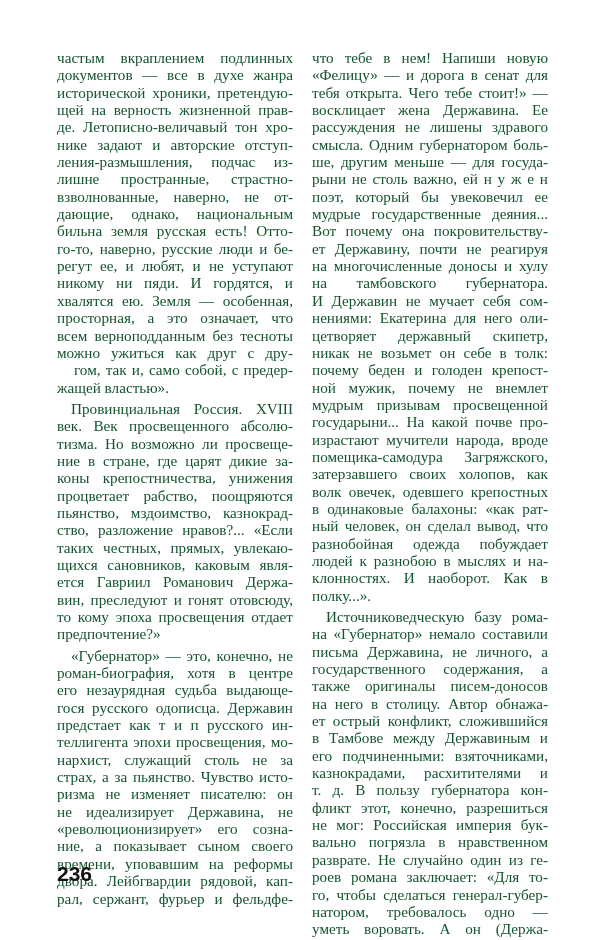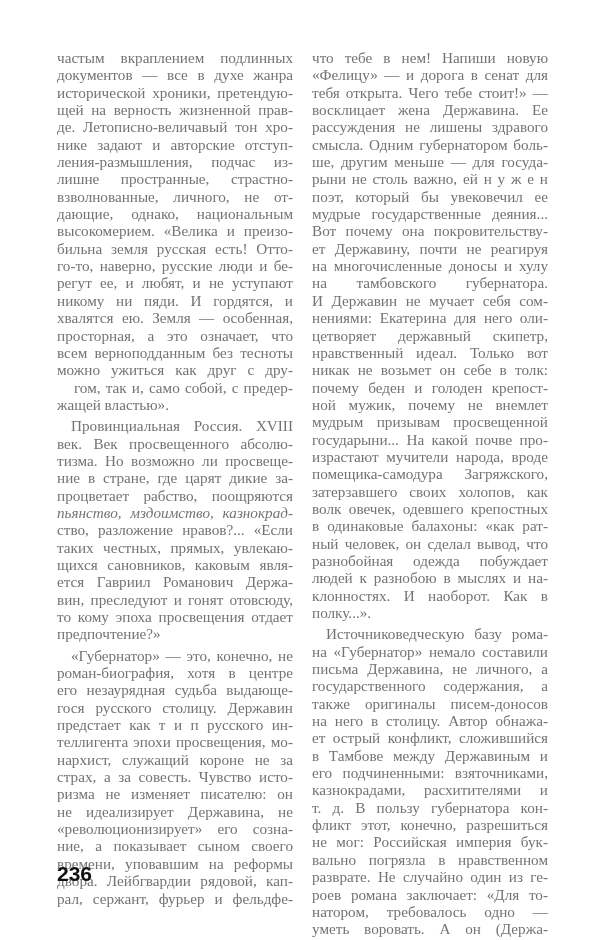--- a/index.html
+++ b/index.html
@@ -1,21 +1,21 @@
 <!DOCTYPE html>
 <html><head>
 <meta charset="utf-8">
 <style>
   html, body { margin: 0; padding: 0; background: #ffffff; }
   body { width: 600px; height: 940px; position: relative; overflow: hidden; }
   .page { position: absolute; left: 0; top: 0; width: 600px; height: 940px; background: #fff; }
   .col {
     position: absolute; top: 49px; width: 236px;
     font-family: "Liberation Serif", serif;
-    font-size: 15.2px; line-height: 17.35px; color: #737373;
+    font-size: 15.2px; line-height: 17.35px; color: #14532d;
     text-align: justify;
   }
   .col.left { left: 57px; }
   .col.right { left: 312px; }
   .ln { display: block; white-space: nowrap; text-align: justify; text-align-last: justify; height: 17.35px; overflow: visible; }
   .ln.last { text-align-last: left; }
   .ln.indent { padding-left: 14px; }
   .gap { display: block; height: 4px; }
   .pagenum {
     position: absolute; left: 57px; top: 862px;
@@ -29,56 +29,56 @@
 <div class="page">
   <div class="col left" id="col-left">
       <span class="ln"><span style="white-space: nowrap; word-spacing: 0px;">частым вкраплением подлинных</span></span>
       <span class="ln"><span style="white-space: nowrap; word-spacing: 0px;">документов — все в духе жанра</span></span>
       <span class="ln"><span style="white-space: nowrap; word-spacing: 0px;">исторической хроники, претендую-</span></span>
       <span class="ln"><span style="white-space: nowrap; word-spacing: 0px;">щей на верность жизненной прав-</span></span>
       <span class="ln"><span style="white-space: nowrap; word-spacing: 0px;">де. Летописно-величавый тон хро-</span></span>
       <span class="ln"><span style="white-space: nowrap; word-spacing: 0px;">нике задают и авторские отступ-</span></span>
       <span class="ln"><span style="white-space: nowrap; word-spacing: 0px;">ления-размышления, подчас из-</span></span>
       <span class="ln"><span style="white-space: nowrap; word-spacing: 0px;">лишне пространные, страстно-</span></span>
-      <span class="ln"><span style="white-space: nowrap; word-spacing: 0px;">взволнованные, личного, не от-</span></span>
+      <span class="ln"><span style="white-space: nowrap; word-spacing: 0px;">взволнованные, наверно, не от-</span></span>
       <span class="ln"><span style="white-space: nowrap; word-spacing: 0px;">дающие, однако, национальным</span></span>
-      <span class="ln"><span style="white-space: nowrap; word-spacing: 0px;">высокомерием. «Велика и преизо-</span></span>
       <span class="ln"><span style="white-space: nowrap; word-spacing: 0px;">бильна земля русская есть! Отто-</span></span>
       <span class="ln"><span style="white-space: nowrap; word-spacing: 0px;">го-то, наверно, русские люди и бе-</span></span>
       <span class="ln"><span style="white-space: nowrap; word-spacing: 0px;">регут ее, и любят, и не уступают</span></span>
       <span class="ln"><span style="white-space: nowrap; word-spacing: 0px;">никому ни пяди. И гордятся, и</span></span>
       <span class="ln"><span style="white-space: nowrap; word-spacing: 0px;">хвалятся ею. Земля — особенная,</span></span>
       <span class="ln"><span style="white-space: nowrap; word-spacing: 0px;">просторная, а это означает, что</span></span>
       <span class="ln"><span style="white-space: nowrap; word-spacing: 0px;">всем верноподданным без тесноты</span></span>
       <span class="ln"><span style="white-space: nowrap; word-spacing: 0px;">можно ужиться как друг с дру-</span></span>
       <span class="ln"><span style="white-space: nowrap; word-spacing: 0px; margin-left: 17px;">гом, так и, само собой, с предер-</span></span>
       <span class="ln last">жащей властью».</span>
       <span class="gap"></span>
       <span class="ln indent"><span style="white-space: nowrap; word-spacing: 0px;">Провинциальная Россия. XVIII</span></span>
       <span class="ln"><span style="white-space: nowrap; word-spacing: 0px;">век. Век просвещенного абсолю-</span></span>
       <span class="ln"><span style="white-space: nowrap; word-spacing: 0px;">тизма. Но возможно ли просвеще-</span></span>
       <span class="ln"><span style="white-space: nowrap; word-spacing: 0px;">ние в стране, где царят дикие за-</span></span>
+      <span class="ln"><span style="white-space: nowrap; word-spacing: 0px;">коны крепостничества, унижения</span></span>
       <span class="ln"><span style="white-space: nowrap; word-spacing: 0px;">процветает рабство, поощряются</span></span>
-      <span class="ln"><span style="white-space: nowrap; word-spacing: 0px; font-style: italic;">пьянство, мздоимство, казнокрад-</span></span>
+      <span class="ln"><span style="white-space: nowrap; word-spacing: 0px;">пьянство, мздоимство, казнокрад-</span></span>
       <span class="ln"><span style="white-space: nowrap; word-spacing: 0px;">ство, разложение нравов?... «Если</span></span>
       <span class="ln"><span style="white-space: nowrap; word-spacing: 0px;">таких честных, прямых, увлекаю-</span></span>
       <span class="ln"><span style="white-space: nowrap; word-spacing: 0px;">щихся сановников, каковым явля-</span></span>
       <span class="ln"><span style="white-space: nowrap; word-spacing: 0px;">ется Гавриил Романович Держа-</span></span>
       <span class="ln"><span style="white-space: nowrap; word-spacing: 0px;">вин, преследуют и гонят отовсюду,</span></span>
       <span class="ln"><span style="white-space: nowrap; word-spacing: 0px;">то кому эпоха просвещения отдает</span></span>
       <span class="ln last">предпочтение?»</span>
       <span class="gap"></span>
       <span class="ln indent"><span style="white-space: nowrap; word-spacing: 0px;">«Губернатор» — это, конечно, не</span></span>
       <span class="ln"><span style="white-space: nowrap; word-spacing: 0px;">роман-биография, хотя в центре</span></span>
       <span class="ln"><span style="white-space: nowrap; word-spacing: 0px;">его незаурядная судьба выдающе-</span></span>
-      <span class="ln"><span style="white-space: nowrap; word-spacing: 0px;">гося русского столицу. Державин</span></span>
+      <span class="ln"><span style="white-space: nowrap; word-spacing: 0px;">гося русского одописца. Державин</span></span>
       <span class="ln"><span style="white-space: nowrap; word-spacing: 0px;">предстает как т и п русского ин-</span></span>
       <span class="ln"><span style="white-space: nowrap; word-spacing: 0px;">теллигента эпохи просвещения, мо-</span></span>
-      <span class="ln"><span style="white-space: nowrap; word-spacing: 0px;">нархист, служащий короне не за</span></span>
-      <span class="ln"><span style="white-space: nowrap; word-spacing: 0px;">страх, а за совесть. Чувство исто-</span></span>
+      <span class="ln"><span style="white-space: nowrap; word-spacing: 0px;">нархист, служащий столь не за</span></span>
+      <span class="ln"><span style="white-space: nowrap; word-spacing: 0px;">страх, а за пьянство. Чувство исто-</span></span>
       <span class="ln"><span style="white-space: nowrap; word-spacing: 0px;">ризма не изменяет писателю: он</span></span>
       <span class="ln"><span style="white-space: nowrap; word-spacing: 0px;">не идеализирует Державина, не</span></span>
       <span class="ln"><span style="white-space: nowrap; word-spacing: 0px;">«революционизирует» его созна-</span></span>
       <span class="ln"><span style="white-space: nowrap; word-spacing: 0px;">ние, а показывает сыном своего</span></span>
       <span class="ln"><span style="white-space: nowrap; word-spacing: 0px;">времени, уповавшим на реформы</span></span>
       <span class="ln"><span style="white-space: nowrap; word-spacing: 0px;">двора. Лейбгвардии рядовой, кап-</span></span>
       <span class="ln"><span style="white-space: nowrap; word-spacing: 0px;">рал, сержант, фурьер и фельдфе-</span></span>
     </div>
   <div class="col right" id="col-right">
       <span class="ln"><span style="white-space: nowrap; word-spacing: 0px; margin-top: 28px;">что тебе в нем! Напиши новую</span></span>
@@ -91,21 +91,20 @@
       <span class="ln"><span style="white-space: nowrap; word-spacing: 0px;">рыни не столь важно, ей н у ж е н</span></span>
       <span class="ln"><span style="white-space: nowrap; word-spacing: 0px;">поэт, который бы увековечил ее</span></span>
       <span class="ln"><span style="white-space: nowrap; word-spacing: 0px;">мудрые государственные деяния...</span></span>
       <span class="ln"><span style="white-space: nowrap; word-spacing: 0px;">Вот почему она покровительству-</span></span>
       <span class="ln"><span style="white-space: nowrap; word-spacing: 0px;">ет Державину, почти не реагируя</span></span>
       <span class="ln"><span style="white-space: nowrap; word-spacing: 0px;">на многочисленные доносы и хулу</span></span>
       <span class="ln"><span style="white-space: nowrap; word-spacing: 0px;">на тамбовского губернатора.</span></span>
       <span class="ln"><span style="white-space: nowrap; word-spacing: 0px;">И Державин не мучает себя сом-</span></span>
       <span class="ln"><span style="white-space: nowrap; word-spacing: 0px;">нениями: Екатерина для него оли-</span></span>
       <span class="ln"><span style="white-space: nowrap; word-spacing: 0px;">цетворяет державный скипетр,</span></span>
-      <span class="ln"><span style="white-space: nowrap; word-spacing: 0px;">нравственный идеал. Только вот</span></span>
       <span class="ln"><span style="white-space: nowrap; word-spacing: 0px;">никак не возьмет он себе в толк:</span></span>
       <span class="ln"><span style="white-space: nowrap; word-spacing: 0px;">почему беден и голоден крепост-</span></span>
       <span class="ln"><span style="white-space: nowrap; word-spacing: 0px;">ной мужик, почему не внемлет</span></span>
       <span class="ln"><span style="white-space: nowrap; word-spacing: 0px;">мудрым призывам просвещенной</span></span>
       <span class="ln"><span style="white-space: nowrap; word-spacing: 0px;">государыни... На какой почве про-</span></span>
       <span class="ln"><span style="white-space: nowrap; word-spacing: 0px;">израстают мучители народа, вроде</span></span>
       <span class="ln"><span style="white-space: nowrap; word-spacing: 0px;">помещика-самодура Загряжского,</span></span>
       <span class="ln"><span style="white-space: nowrap; word-spacing: 0px;">затерзавшего своих холопов, как</span></span>
       <span class="ln"><span style="white-space: nowrap; word-spacing: 0px;">волк овечек, одевшего крепостных</span></span>
       <span class="ln"><span style="white-space: nowrap; word-spacing: 0px;">в одинаковые балахоны: «как рат-</span></span>
@@ -124,17 +123,18 @@
       <span class="ln"><span style="white-space: nowrap; word-spacing: 0px;">ет острый конфликт, сложившийся</span></span>
       <span class="ln"><span style="white-space: nowrap; word-spacing: 0px;">в Тамбове между Державиным и</span></span>
       <span class="ln"><span style="white-space: nowrap; word-spacing: 0px;">его подчиненными: взяточниками,</span></span>
       <span class="ln"><span style="white-space: nowrap; word-spacing: 0px;">казнокрадами, расхитителями и</span></span>
       <span class="ln"><span style="white-space: nowrap; word-spacing: 0px;">т. д. В пользу губернатора кон-</span></span>
       <span class="ln"><span style="white-space: nowrap; word-spacing: 0px;">фликт этот, конечно, разрешиться</span></span>
       <span class="ln"><span style="white-space: nowrap; word-spacing: 0px;">не мог: Российская империя бук-</span></span>
       <span class="ln"><span style="white-space: nowrap; word-spacing: 0px;">вально погрязла в нравственном</span></span>
       <span class="ln"><span style="white-space: nowrap; word-spacing: 0px;">разврате. Не случайно один из ге-</span></span>
       <span class="ln"><span style="white-space: nowrap; word-spacing: 0px;">роев романа заключает: «Для то-</span></span>
+      <span class="ln"><span style="white-space: nowrap; word-spacing: 0px;">го, чтобы сделаться генерал-губер-</span></span>
       <span class="ln"><span style="white-space: nowrap; word-spacing: 0px;">натором, требовалось одно —</span></span>
       <span class="ln"><span style="white-space: nowrap; word-spacing: 0px;">уметь воровать. А он (Держа-</span></span>
     </div>
   <div class="pagenum">236</div>
 </div>
 
 </body></html>

